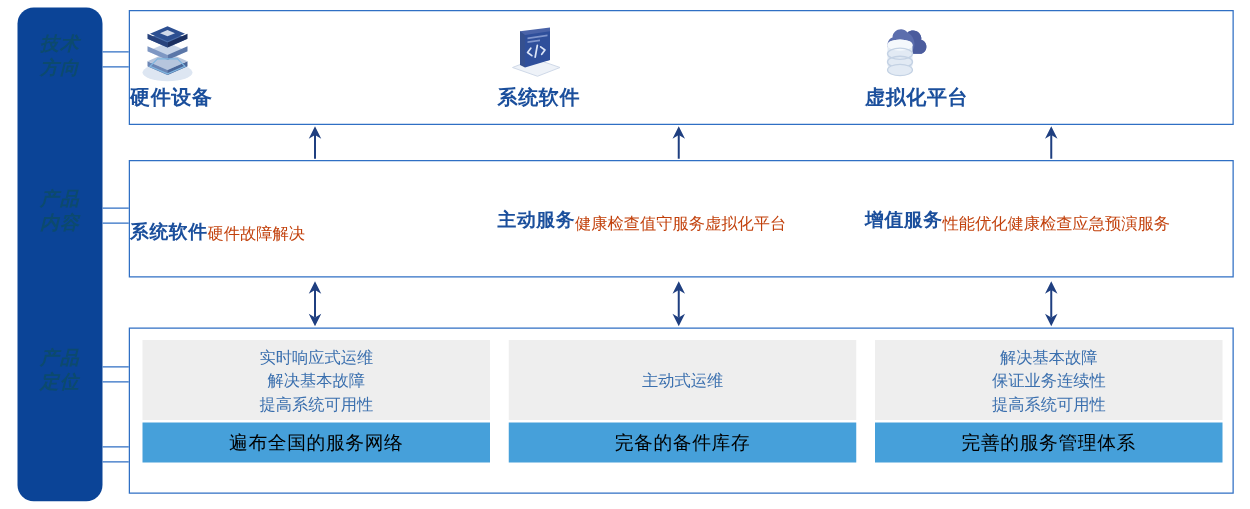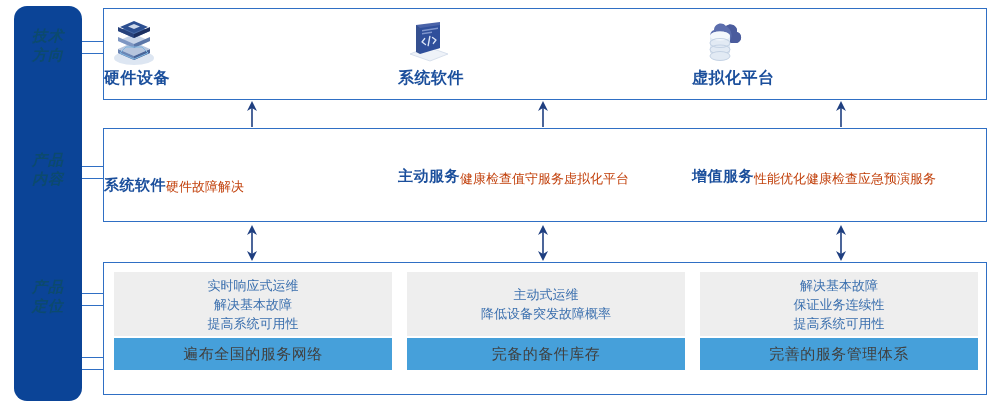--- a/index.html
+++ b/index.html
@@ -147,21 +147,21 @@
     color: #3a6fae;
     line-height: 19px;
   }
   .adv-bar {
     margin-top: 2px;
     height: 32px;
     background: #46a0da;
     display: flex;
     align-items: center;
     justify-content: center;
-    color: #404040;
+    color: #000000;
     font-size: 15px;
     letter-spacing: 0.5px;
   }
 
   
   .arrow {
     position: absolute;
     width: 16px;
     height: 28px;
   }
@@ -334,21 +334,20 @@
           <span class="pos-item">实时响应式运维</span>
           <span class="pos-item">解决基本故障</span>
           <span class="pos-item">提高系统可用性</span>
         </div>
         <div class="adv-bar">遍布全国的服务网络</div>
       </div>
 
       <div class="bottom-cell">
         <div class="pos-box">
           <span class="pos-item">主动式运维</span>
-          <span class="pos-item">降低设备突发故障概率</span>
         </div>
         <div class="adv-bar">完备的备件库存</div>
       </div>
 
       <div class="bottom-cell">
         <div class="pos-box">
           <span class="pos-item">解决基本故障</span>
           <span class="pos-item">保证业务连续性</span>
           <span class="pos-item">提高系统可用性</span>
         </div>

